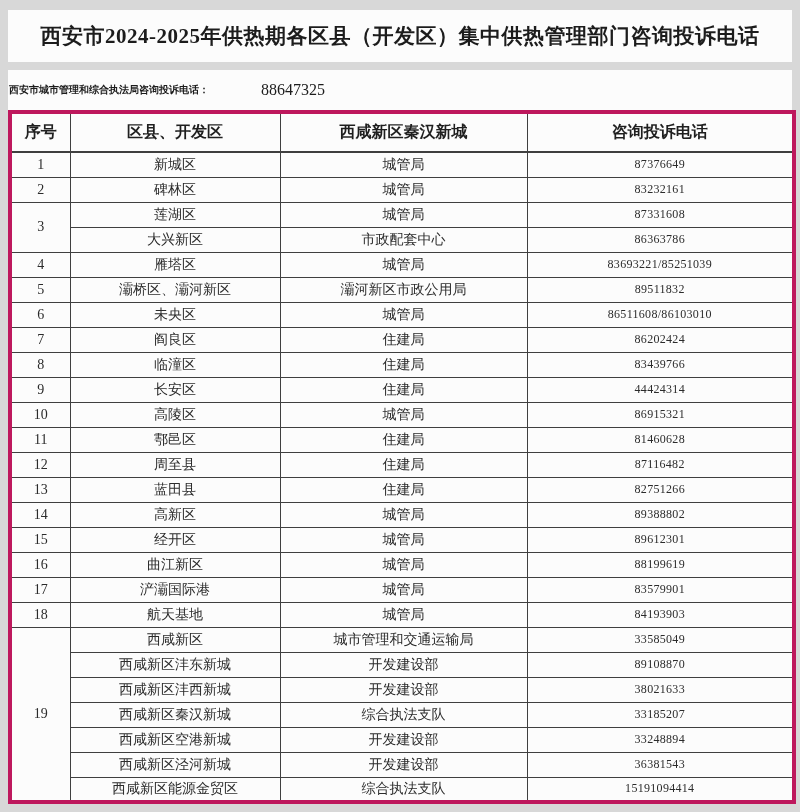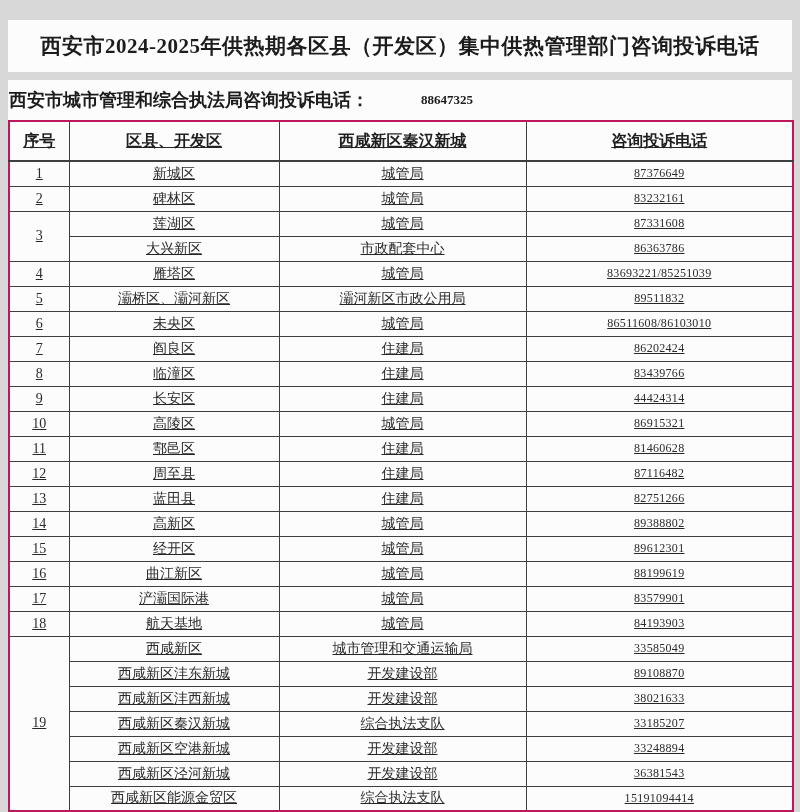--- a/index.html
+++ b/index.html
@@ -3,49 +3,48 @@
 <meta charset="utf-8">
 <style>
   * { margin: 0; padding: 0; box-sizing: border-box; }
   html, body {
     width: 800px; height: 812px;
     background: #d8d8d8;
     font-family: "Liberation Serif", "DejaVu Serif", serif;
     color: #262626;
     overflow: hidden;
   }
-  .page { width: 800px; height: 700px; padding: 20px 8px 6px 8px; }
+  .page { width: 800px; height: 700px; padding: 10px 8px 6px 8px; }
 
   .title-section {
     background: #fcfcfc;
     height: 52px;
     display: flex; align-items: center; justify-content: center;
     margin-bottom: 8px;
   }
   .doc-title {
     font-size: 21px; font-weight: bold; color: #1c1c1c;
     letter-spacing: 0.5px; white-space: nowrap;
   }
 
   .subtitle-section {
     background: #fcfcfc;
     height: 40px;
     display: flex; align-items: center;
     padding-left: 1px;
   }
-  .subtitle-label { font-size: 18px; font-weight: bold; color: #1c1c1c; }
-  .subtitle-phone { font-size: 13px; font-weight: bold; color: #1c1c1c; margin-left: 52px; }
+  .subtitle-label { font-size: 10px; font-weight: bold; color: #1c1c1c; }
+  .subtitle-phone { font-size: 16px; font-weight: normal; color: #1c1c1c; margin-left: 52px; }
 
   table.phone-table {
     width: 784px;
     border-collapse: collapse;
     background: #fcfcfc;
     table-layout: fixed;
-    border: 2px solid #be185d;
-    text-decoration: underline;
+    border: 4px solid #be185d;
   }
   .phone-table th, .phone-table td {
     border: 1px solid #3f3f3f;
     text-align: center;
     vertical-align: middle;
     overflow: hidden;
     white-space: nowrap;
   }
   .phone-table th {
     height: 40px;

